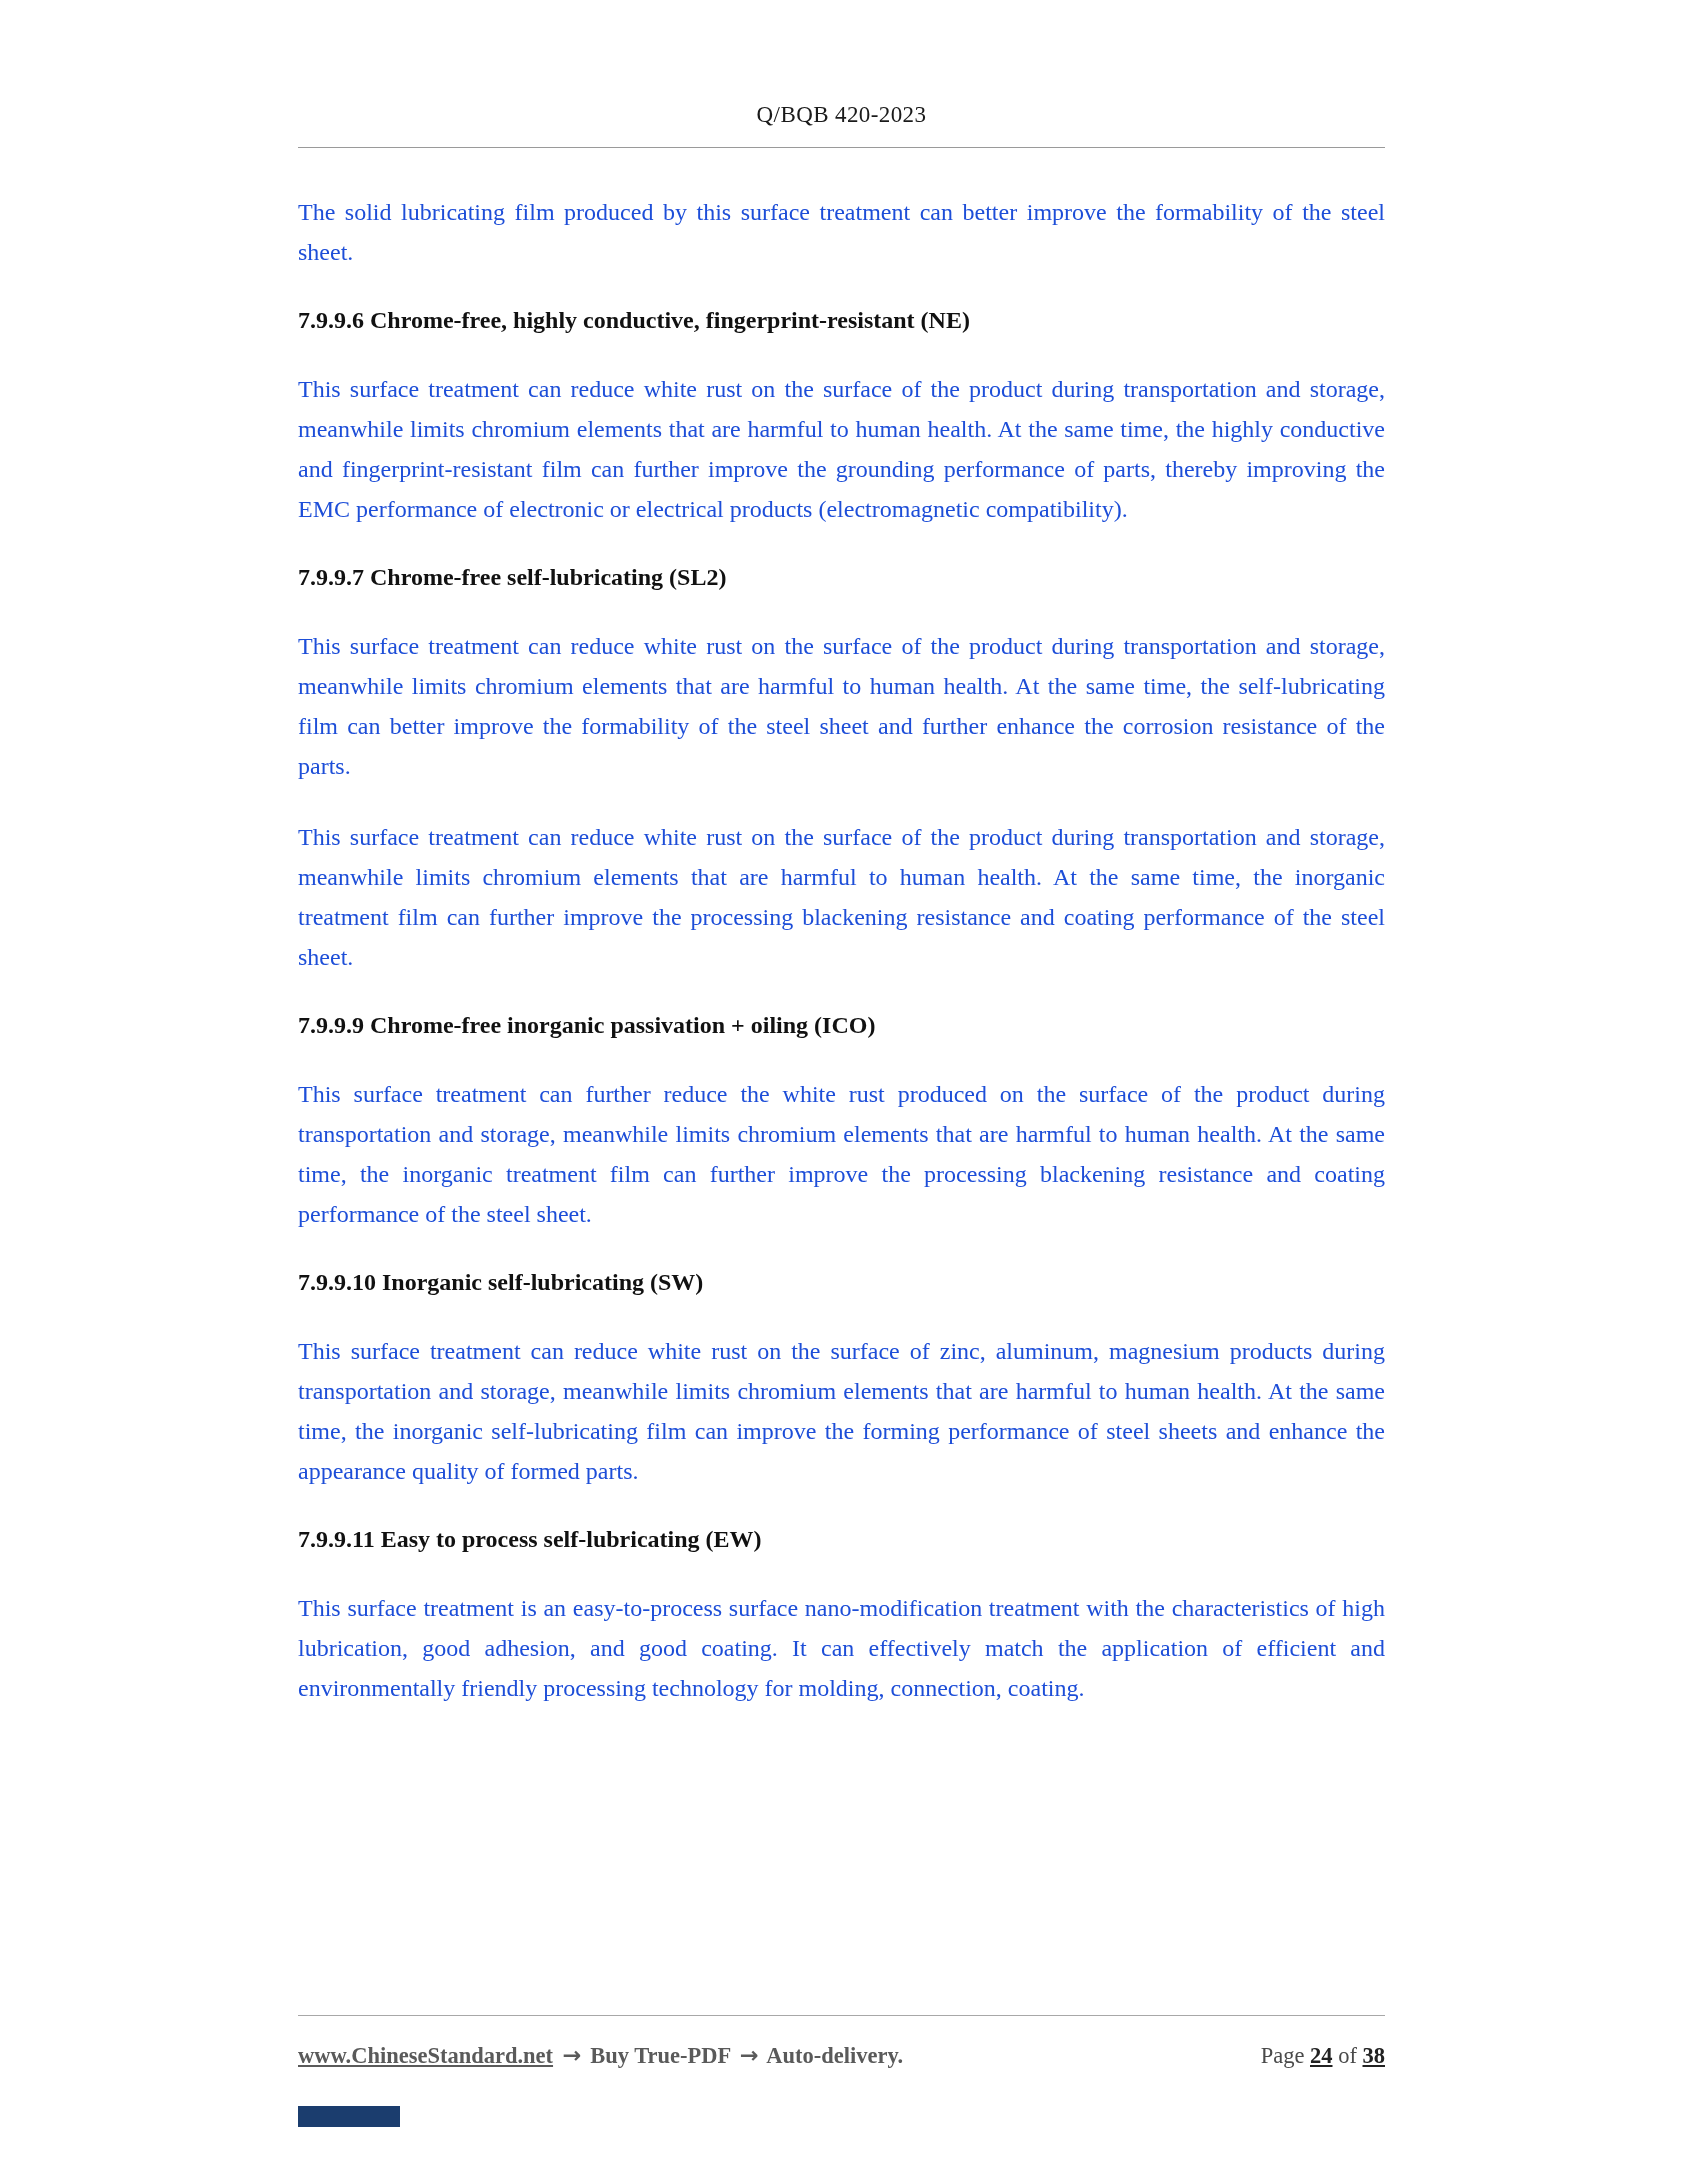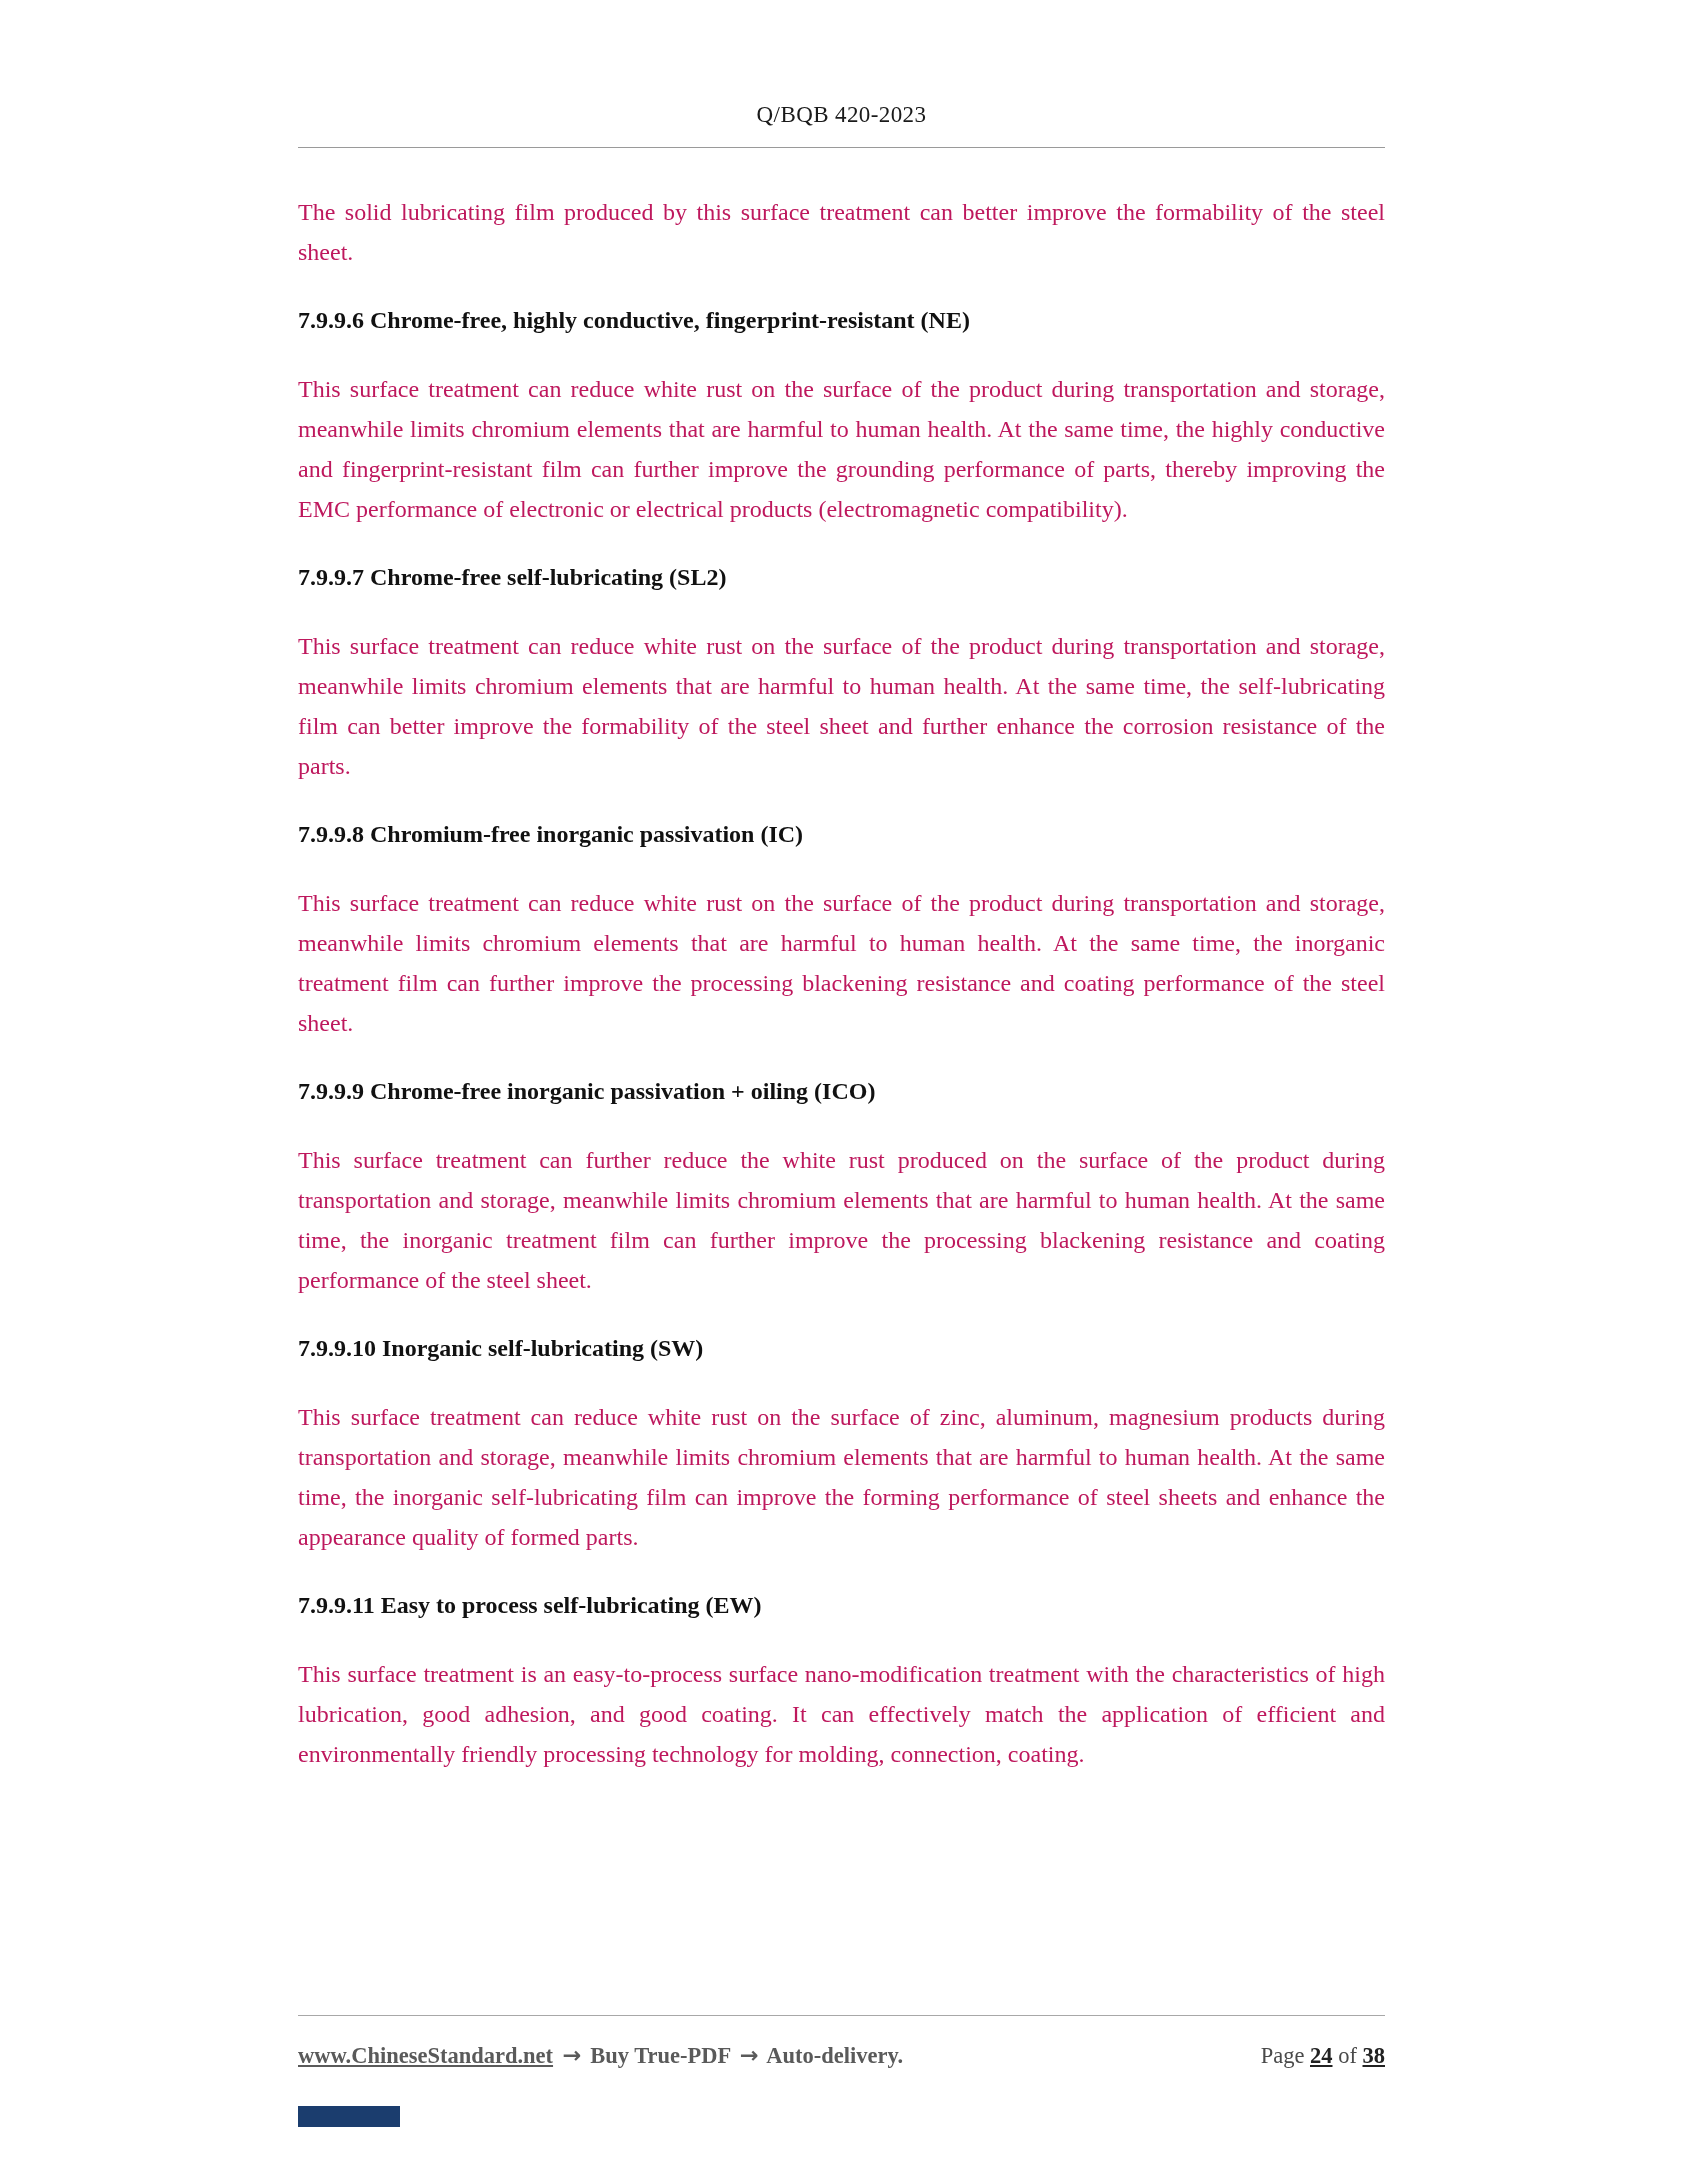--- a/index.html
+++ b/index.html
@@ -40,21 +40,21 @@
     position: absolute;
     top: 192px;
     left: 298px;
     right: 298px;
   }
   .para {
     font-size: 24px;
     line-height: 40px;
     text-align: justify;
     margin-bottom: 31px;
-    color: #be185d;
+    color: #1d4ed8;
   }
   .heading {
     font-size: 24px;
     line-height: 35px;
     font-weight: bold;
     margin: 8.6px 0 31px 0;
     color: #111111;
   }
   .doc-footer {
     position: absolute;
@@ -111,21 +111,20 @@
 
   <main class="doc-body">
     <p class="para">The solid lubricating film produced by this surface treatment can better improve the formability of the steel sheet.</p>
 
     <h3 class="heading">7.9.9.6 Chrome-free, highly conductive, fingerprint-resistant (NE)</h3>
     <p class="para">This surface treatment can reduce white rust on the surface of the product during transportation and storage, meanwhile limits chromium elements that are harmful to human health. At the same time, the highly conductive and fingerprint-resistant film can further improve the grounding performance of parts, thereby improving the EMC performance of electronic or electrical products (electromagnetic compatibility).</p>
 
     <h3 class="heading">7.9.9.7 Chrome-free self-lubricating (SL2)</h3>
     <p class="para">This surface treatment can reduce white rust on the surface of the product during transportation and storage, meanwhile limits chromium elements that are harmful to human health. At the same time, the self-lubricating film can better improve the formability of the steel sheet and further enhance the corrosion resistance of the parts.</p>
 
-    <h3 class="heading">7.9.9.8 Chromium-free inorganic passivation (IC)</h3>
     <p class="para">This surface treatment can reduce white rust on the surface of the product during transportation and storage, meanwhile limits chromium elements that are harmful to human health. At the same time, the inorganic treatment film can further improve the processing blackening resistance and coating performance of the steel sheet.</p>
 
     <h3 class="heading">7.9.9.9 Chrome-free inorganic passivation + oiling (ICO)</h3>
     <p class="para">This surface treatment can further reduce the white rust produced on the surface of the product during transportation and storage, meanwhile limits chromium elements that are harmful to human health. At the same time, the inorganic treatment film can further improve the processing blackening resistance and coating performance of the steel sheet.</p>
 
     <h3 class="heading">7.9.9.10 Inorganic self-lubricating (SW)</h3>
     <p class="para">This surface treatment can reduce white rust on the surface of zinc, aluminum, magnesium products during transportation and storage, meanwhile limits chromium elements that are harmful to human health. At the same time, the inorganic self-lubricating film can improve the forming performance of steel sheets and enhance the appearance quality of formed parts.</p>
 
     <h3 class="heading">7.9.9.11 Easy to process self-lubricating (EW)</h3>
     <p class="para">This surface treatment is an easy-to-process surface nano-modification treatment with the characteristics of high lubrication, good adhesion, and good coating. It can effectively match the application of efficient and environmentally friendly processing technology for molding, connection, coating.</p>

